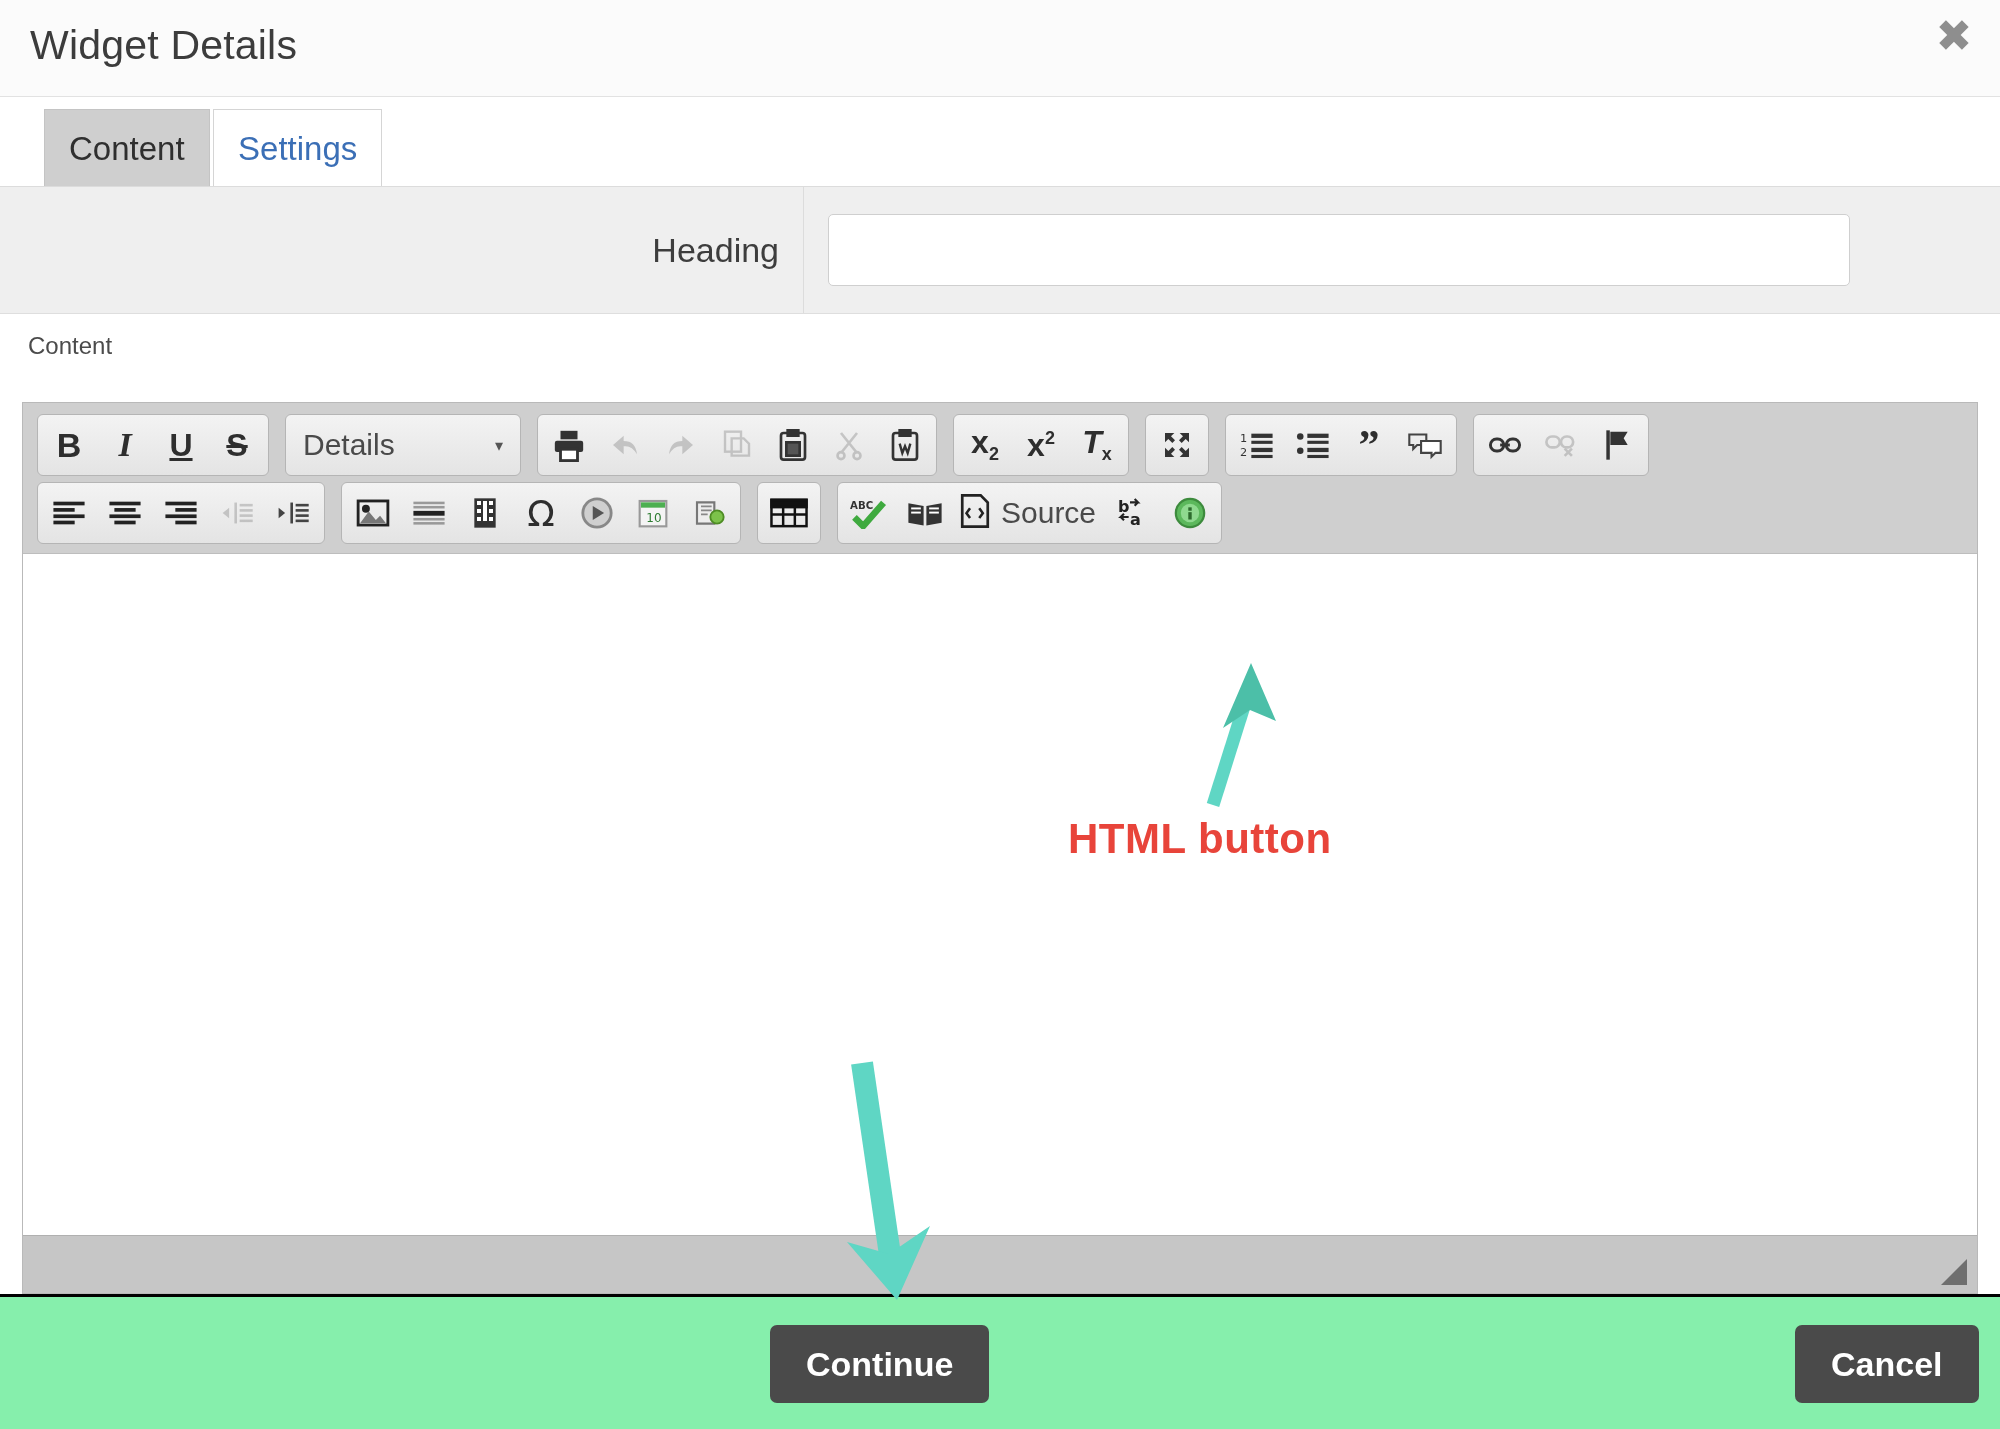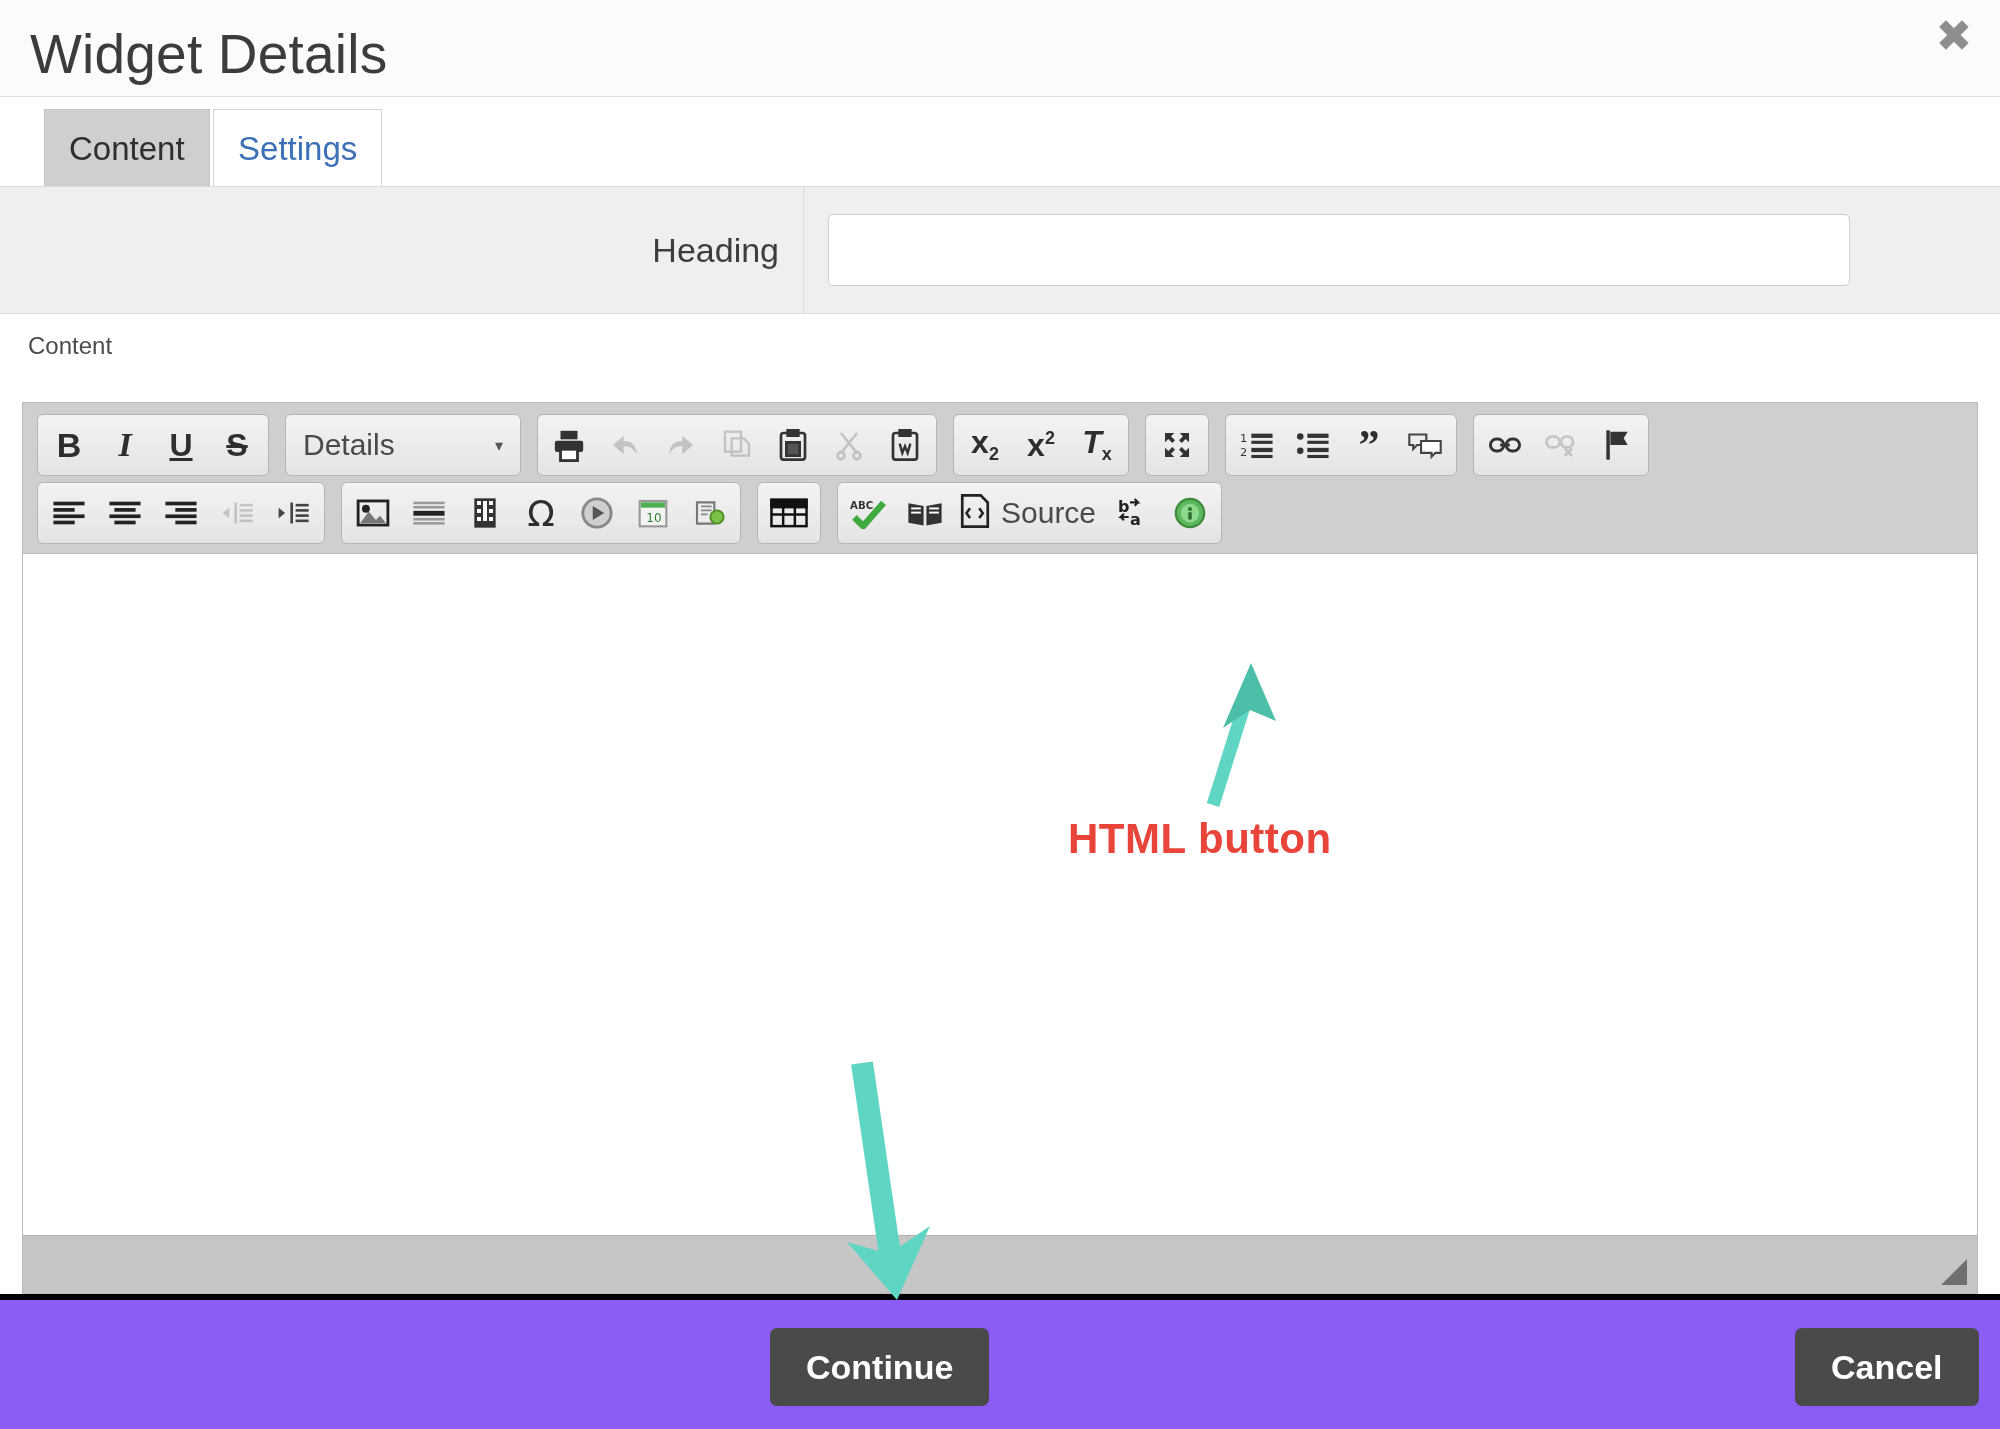--- a/index.html
+++ b/index.html
@@ -24,21 +24,21 @@
   .modal-header {
     position: relative;
     height: 97px;
     background: #fbfbfb;
     border-bottom: 1px solid #e2e2e2;
     flex: 0 0 97px;
   }
   .modal-title {
     position: absolute;
     left: 30px; top: 22px;
-    font-size: 55px;
+    font-size: 41px;
     color: #3c3c3c;
     letter-spacing: 0.2px;
   }
   .close-btn {
     position: absolute;
     right: 22px; top: 14px;
     width: 48px; height: 48px;
     cursor: pointer;
     color: #8e8e8e;
     font-size: 44px;
@@ -193,22 +193,22 @@
     position:absolute; right: 10px; bottom: 8px;
     width: 0; height: 0;
     border-left: 26px solid transparent;
     border-bottom: 26px solid #6f6f6f;
     cursor: nwse-resize;
   }
 
   
   .modal-footer {
     flex: 0 0 135px;
-    background: #8b5cf6;
-    border-top: 6px solid #000000;
+    background: #86efac;
+    border-top: 3px solid #000000;
     position: relative;
   }
   .btn {
     position: absolute;
     top: 28px;
     height: 78px;
     background: #4a4a4a;
     color: #ffffff;
     font-size: 34px;
     font-weight: bold;

